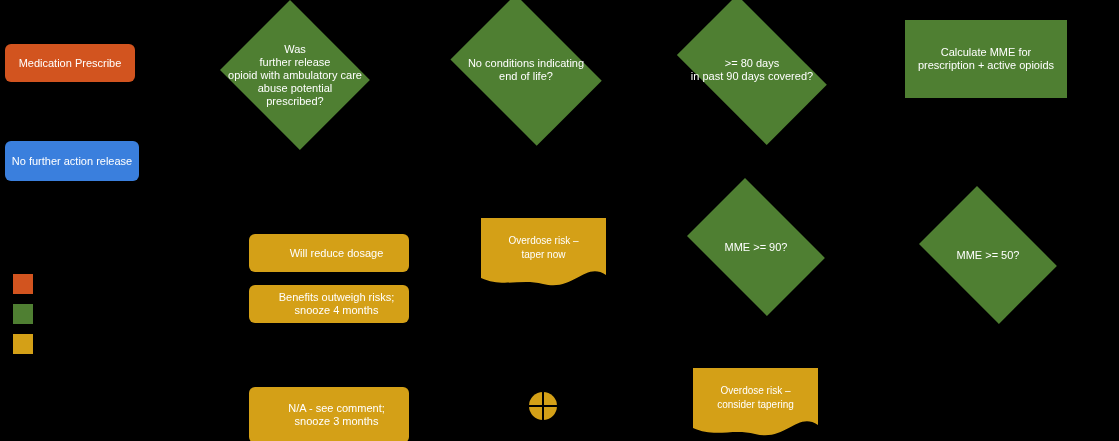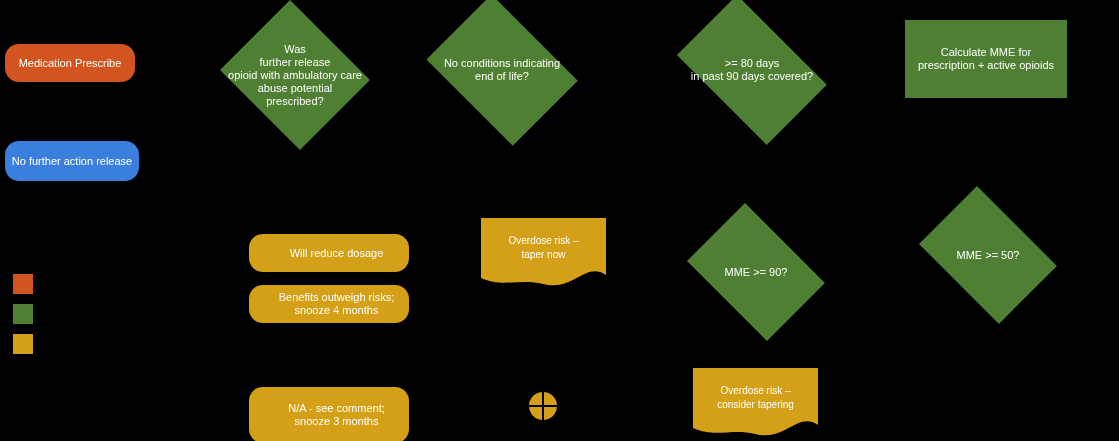--- a/index.html
+++ b/index.html
@@ -22,21 +22,21 @@
     align-items: center;
     justify-content: center;
     text-align: center;
     color: #ffffff;
     font-size: 11px;
     line-height: 13px;
     white-space: pre-line;
   }
   
   .pill {
-    border-radius: 14px;
+    border-radius: 6px;
   }
   .pill-orange {
     background: #d2541f;
   }
   .pill-blue {
     background: #3a7fdd;
   }
   .pill-gold {
     background: #d4a017;
     padding-left: 15px;
@@ -110,21 +110,21 @@
 
   <div class="node diamond" style="left:215px; top:5px; width:160px; height:140px;">
     <div class="dia-shape"></div>
     <span class="dia-label">Was
 further release
 opioid with ambulatory care
 abuse potential
 prescribed?</span>
   </div>
 
-  <div class="node diamond" style="left:416px; top:5px; width:172px; height:130px;">
+  <div class="node diamond" style="left:440px; top:5px; width:172px; height:130px;">
     <div class="dia-shape"></div>
     <span class="dia-label">No conditions indicating
 end of life?</span>
   </div>
 
   <div class="node diamond" style="left:662px; top:10px; width:180px; height:120px;">
     <div class="dia-shape"></div>
     <span class="dia-label">&gt;= 80 days
 in past 90 days covered?</span>
   </div>
@@ -154,21 +154,21 @@
   </div>
 
   <div class="doc" style="left:481px; top:218px; width:125px; height:72px;">
     <svg width="125" height="72" viewBox="0 0 125 72">
       <path d="M0,0 H125 V57 C104,43 93,74 62,66 C40,60 22,70 0,60 Z" fill="#d4a017"></path>
     </svg>
     <div class="doc-label">Overdose risk –
 taper now</div>
   </div>
 
-  <div class="node diamond" style="left:676px; top:214px; width:160px; height:116px;">
+  <div class="node diamond" style="left:676px; top:189px; width:160px; height:116px;">
     <div class="dia-shape"></div>
     <span class="dia-label">MME &gt;= 90?</span>
   </div>
 
   <div class="node diamond" style="left:908px; top:197px; width:160px; height:116px;">
     <div class="dia-shape"></div>
     <span class="dia-label">MME &gt;= 50?</span>
   </div>
 
   <div class="doc" style="left:693px; top:368px; width:125px; height:72px;">

